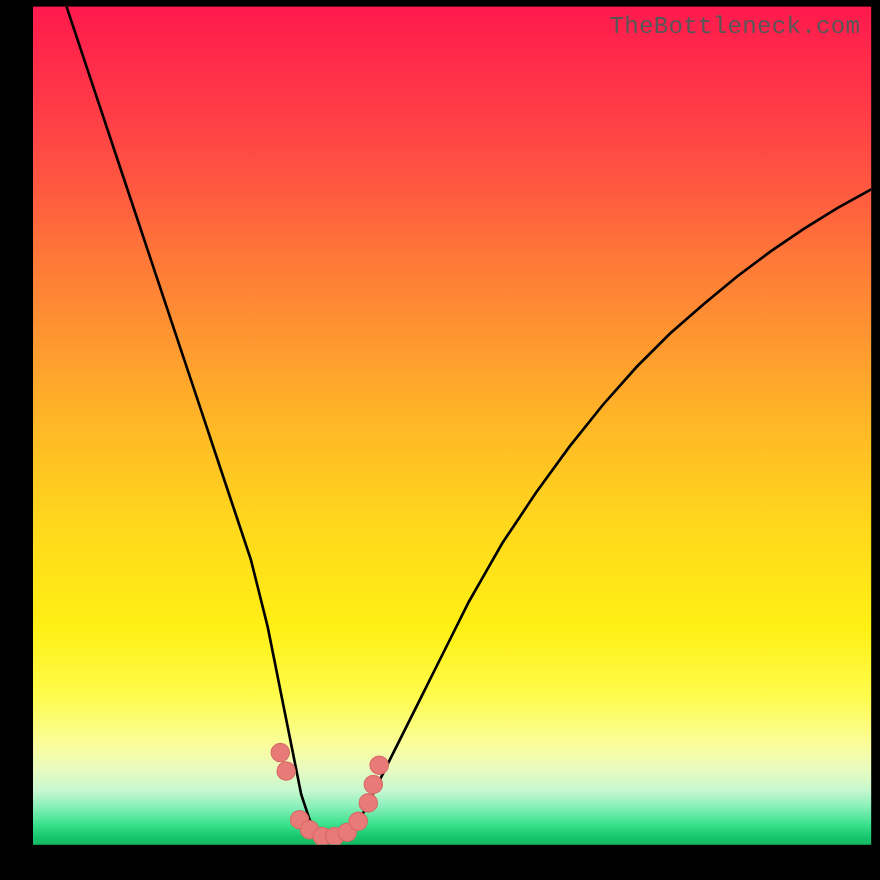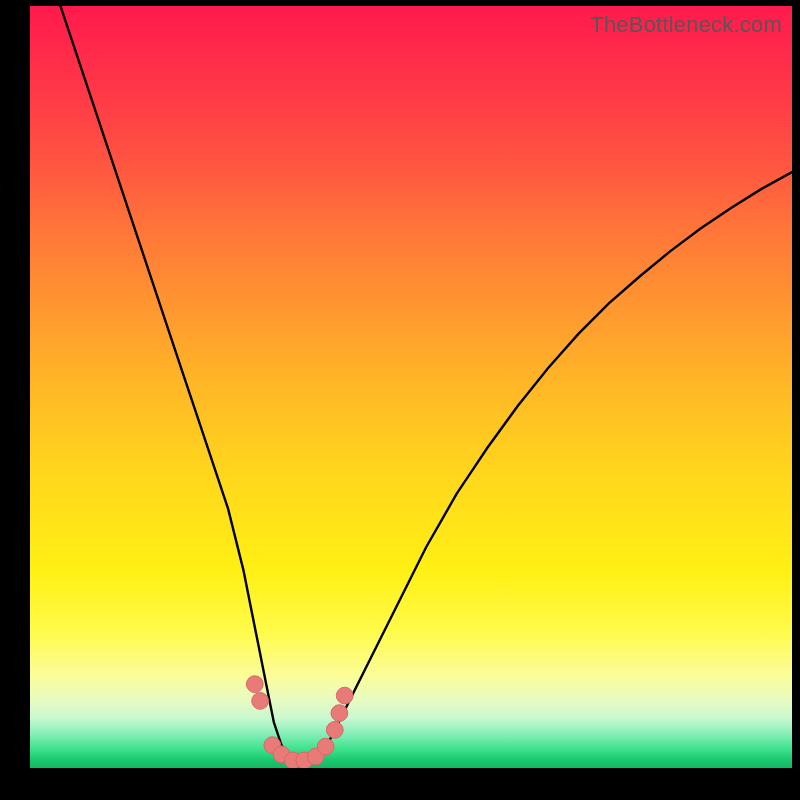--- a/index.html
+++ b/index.html
@@ -52,20 +52,21 @@
   }
   .watermark {
     position: absolute;
     top: 6px;
     right: 10px;
     color: #575757;
     font-size: 22px;
     font-weight: 400;
     letter-spacing: 0.2px;
     user-select: none;
+    font-family: Liberation Mono, monospace;
   }
 </style>
 </head>
 <body>
 
 <div class="outer">
   <div class="plot">
     <svg viewBox="0 0 762 762" preserveAspectRatio="none">
       <path id="curve-path" fill="none" stroke="#000000" stroke-width="2.4" stroke-linecap="round" d="M30.48 0.00 L45.72 45.72 L60.96 91.44 L76.20 137.16 L91.44 182.88 L106.68 228.60 L121.92 274.32 L137.16 320.04 L152.40 365.76 L167.64 411.48 L182.88 457.20 L198.12 502.92 L213.36 563.88 L220.98 601.98 L228.60 640.08 L236.22 678.18 L243.84 716.28 L251.46 739.14 L259.08 754.38 L266.70 758.19 L274.32 758.19 L281.94 755.90 L289.56 750.57 L297.18 739.14 L304.80 723.90 L320.04 693.42 L335.28 662.94 L350.52 632.46 L365.76 601.98 L381.00 571.50 L396.24 541.02 L411.48 514.35 L426.72 487.68 L441.96 464.82 L457.20 441.96 L487.68 400.05 L518.16 361.95 L548.64 327.66 L579.12 297.18 L609.60 270.51 L640.08 245.36 L670.56 222.50 L701.04 201.93 L731.52 182.88 L762.00 166.12"></path>
       <g id="markers">

